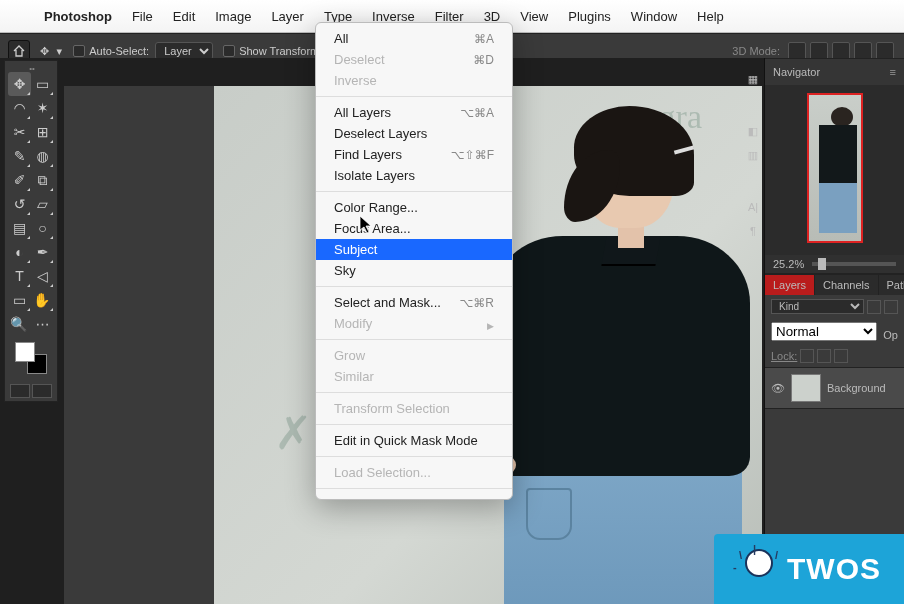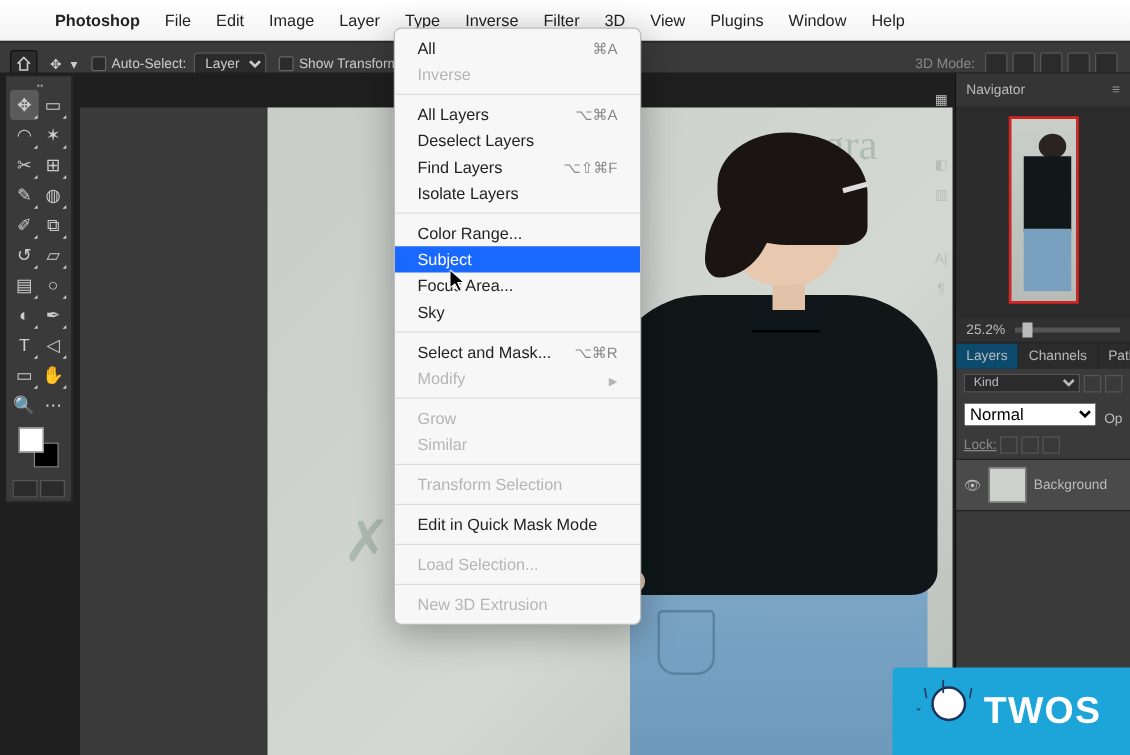--- a/index.html
+++ b/index.html
@@ -65,21 +65,21 @@
 .dock .navthumb { height:170px; background:#2b2b2b; position:relative; padding:8px;}
 .dock .navimg { width:56px; height:150px; background:linear-gradient(#c9cec9,#b8bcb6); border:2px solid #d22; margin:0 auto; position:relative;}
 .dock .navhair { width:22px; height:20px; background:#2a2420; border-radius:50%; position:absolute; top:12px; left:22px;}
 .dock .navbody { width:38px; height:60px; background:#12181a; position:absolute; top:30px; left:10px;}
 .dock .navjean { width:38px; height:50px; background:#7aa0c0; position:absolute; top:88px; left:10px;}
 .dock .zoom { padding:3px 8px; background:#303030; display:flex; align-items:center;}
 .dock .zoom .zslider{ flex:1; height:4px; background:#555; margin-left:8px; position:relative;}
 .dock .zoom .zslider .zth{ width:8px; height:12px; background:#bbb; position:absolute; left:6px; top:-4px;}
 .dock .tabs { display:flex; background:#2b2b2b;}
 .dock .tabs .t { padding:4px 8px; border-right:1px solid #222;}
-.dock .tabs .t.sel { background:#0c4a6e;}
+.dock .tabs .t.sel { background:#b91c1c;}
 .dock .layerbar { padding:4px 6px; display:flex; align-items:center;}
 .dock .layerbar select{ background:#2b2b2b; border:1px solid #555; color:#bbb; font-size:10px; padding:0 3px;}
 .dock .layerbar .mm { flex:1;}
 .dock .blendrow { padding:4px 6px; display:flex; align-items:flex-end; justify-content:space-between;}
 .dock .lockrow { padding:4px 6px; display:flex; align-items:center; color:#888;text-decoration:underline;}
 .dock .lockrow .li { width:14px; height:14px; border:1px solid #555; margin-left:3px;}
 .dock .layer { display:flex; align-items:center; padding:6px; background:#4a4a4a; border-top:1px solid #222;}
 .dock .layer .eye { width:14px; color:#bbb; margin-right:6px;}
 .dock .layer .th { width:30px; height:28px; background:#ccd1cc; border:1px solid #777; margin-right:6px;}
 .dock .pmenu { color:#999;}
@@ -281,20 +281,24 @@
     </div>
   </div>
 </div>
 
 <div class="dropdown" id="selmenu">
     <div class="ditem">
       <span>All</span>
       <span class="sc">⌘A</span>
     </div>
     <div class="ditem dis">
+      <span>Deselect</span>
+      <span class="sc">⌘D</span>
+    </div>
+    <div class="ditem dis">
       <span>Inverse</span>
     </div>
     <div class="dsep"></div>
     <div class="ditem">
       <span>All Layers</span>
       <span class="sc">⌥⌘A</span>
     </div>
     <div class="ditem">
       <span>Deselect Layers</span>
     </div>
@@ -302,27 +306,27 @@
       <span>Find Layers</span>
       <span class="sc">⌥⇧⌘F</span>
     </div>
     <div class="ditem">
       <span>Isolate Layers</span>
     </div>
     <div class="dsep"></div>
     <div class="ditem">
       <span>Color Range...</span>
     </div>
+    <div class="ditem">
+      <span>Focus Area...</span>
+    </div>
     <div class="ditem hl">
       <span>Subject</span>
     </div>
     <div class="ditem">
-      <span>Focus Area...</span>
-    </div>
-    <div class="ditem">
       <span>Sky</span>
     </div>
     <div class="dsep"></div>
     <div class="ditem">
       <span>Select and Mask...</span>
       <span class="sc">⌥⌘R</span>
     </div>
     <div class="ditem dis">
       <span>Modify</span>
       <span class="arrow">▶</span>
@@ -340,23 +344,20 @@
     </div>
     <div class="dsep"></div>
     <div class="ditem">
       <span>Edit in Quick Mask Mode</span>
     </div>
     <div class="dsep"></div>
     <div class="ditem dis">
       <span>Load Selection...</span>
     </div>
     <div class="dsep"></div>
-    <div class="ditem dis">
-      <span>New 3D Extrusion</span>
-    </div>
   </div>
 
 <div class="cursor">
 <svg width="14" height="18">
       <path d="M0 0 L0 14 L4 11 L7 17 L9 16 L6 10 L11 10 Z" fill="#000" stroke="#fff" stroke-width="0.8"></path>
     </svg>
 </div>
 
 <div class="watermark">
   <div class="bulb">

